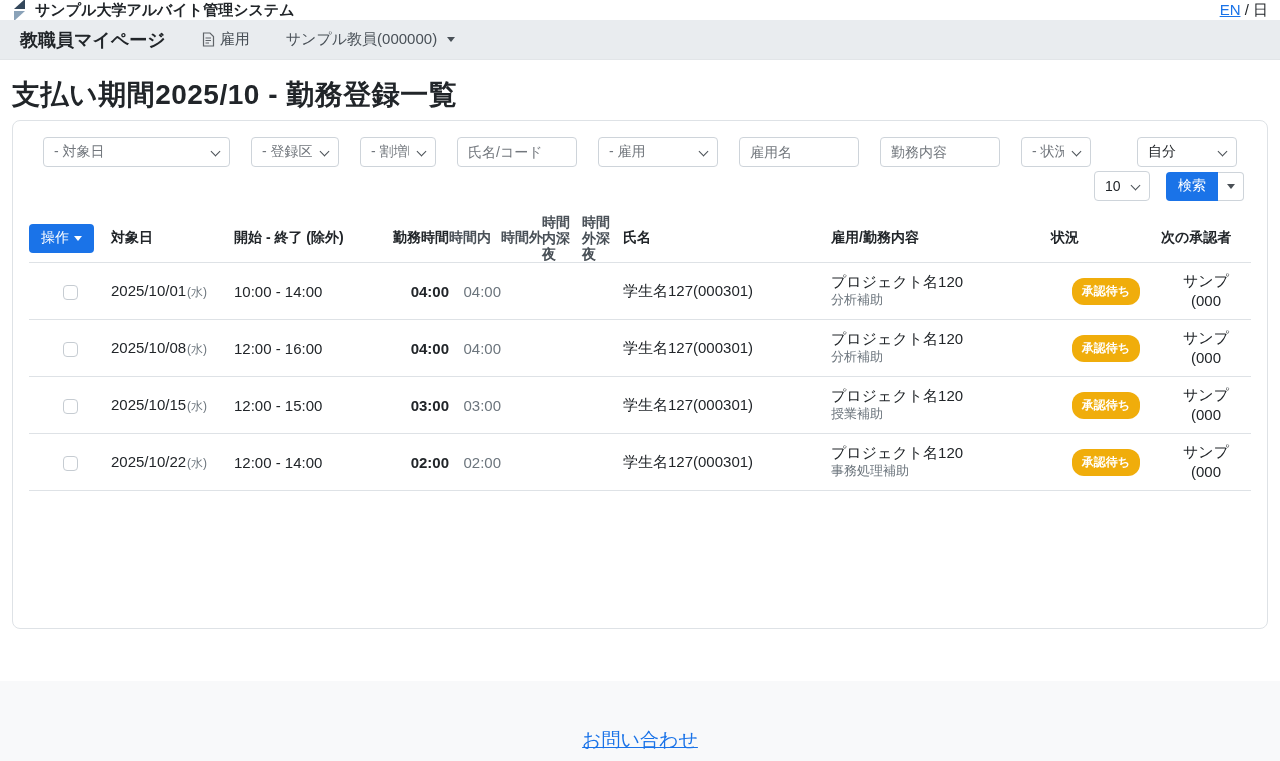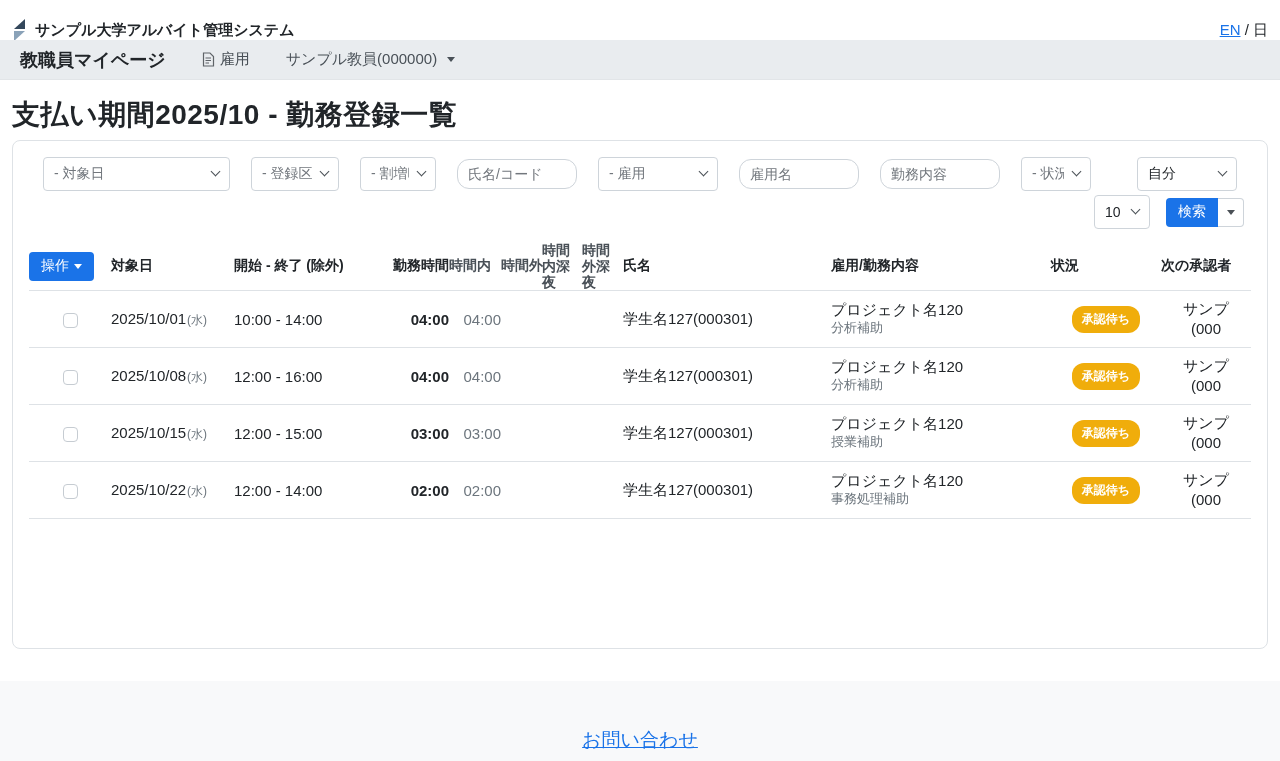--- a/index.html
+++ b/index.html
@@ -15,21 +15,21 @@
   html,body{margin:0;padding:0;}
   body{
     font-family:"Liberation Sans","DejaVu Sans",sans-serif;
     color:var(--text);
     background:#fff;
     width:1280px;
   }
   .page{width:1280px;height:761px;display:flex;flex-direction:column;overflow:hidden;}
 
   
-  .topbar{height:20px;display:flex;align-items:center;justify-content:space-between;padding:0 12px;background:#fff;margin-top:20px;}
+  .topbar{height:20px;display:flex;align-items:center;justify-content:space-between;padding:0 12px;background:#fff;}
   .brand{display:flex;align-items:center;gap:8px;cursor:pointer;}
   .brand-title{font-size:15px;font-weight:700;}
   .lang{font-size:15px;color:var(--text);}
   .lang a{color:var(--link);text-decoration:underline;cursor:pointer;}
 
   
   .navbar{height:40px;background:#e9ecef;display:flex;align-items:center;padding:0 20px;gap:36px;border-bottom:1px solid #e2e5e8;}
   .nav-title{font-size:18px;font-weight:700;}
   .nav-item{font-size:15px;color:#495057;display:flex;align-items:center;gap:5px;cursor:pointer;}
   .caret{display:inline-block;width:0;height:0;border-left:4px solid transparent;border-right:4px solid transparent;border-top:5px solid currentColor;margin-left:5px;vertical-align:middle;}
@@ -37,26 +37,26 @@
   
   .main{padding:0 12px;background:#fff;}
   h1.page-title{font-size:28px;font-weight:700;margin:16px 0 6px 0;letter-spacing:0.5px;}
   .page-desc{font-size:14px;margin:0 0 14px 0;color:var(--text);}
   .page-desc a{color:var(--link);text-decoration:underline;cursor:pointer;}
 
   .card{border:1px solid var(--border);border-radius:8px;padding:16px;min-height:509px;background:#fff;}
 
   
   .filter-row{display:flex;justify-content:space-between;align-items:center;margin:0 14px;gap:8px;}
-  .ctl{position:relative;height:30px;border:1px solid var(--input-border);border-radius:4px;background:#fff;font-size:14px;display:flex;align-items:center;padding:16px 10px;overflow:hidden;cursor:pointer;}
+  .ctl{position:relative;height:30px;border:1px solid var(--input-border);border-radius:4px;background:#fff;font-size:14px;display:flex;align-items:center;padding:8px 10px;overflow:hidden;cursor:pointer;}
   .ctl .val{white-space:nowrap;overflow:hidden;max-width:calc(100% - 16px);}
   .ctl.placeholder .val{color:#72777d;}
   .ctl.selected .val{color:var(--text);}
   .chev{position:absolute;right:10px;top:10px;width:7px;height:7px;border-right:1.6px solid #4a5056;border-bottom:1.6px solid #4a5056;transform:rotate(45deg);pointer-events:none;}
-  input.ctl-input{height:30px;border:1px solid var(--input-border);border-radius:12px;font-size:14px;padding:0 10px;font-family:inherit;color:var(--text);outline:none;}
+  input.ctl-input{height:30px;border:1px solid var(--input-border);border-radius:4px;font-size:14px;padding:0 10px;font-family:inherit;color:var(--text);outline:none;}
   input.ctl-input::placeholder{color:#72777d;}
   .w-date{width:187px;}
   .w-regtype{width:88px;}
   .w-premium{width:76px;}
   .w-code{width:120px;}
   .w-emp{width:120px;}
   .w-empname{width:120px;}
   .w-work{width:120px;}
   .w-status{width:70px;}
   .w-self{width:100px;flex-shrink:0;margin-left:25px;}

